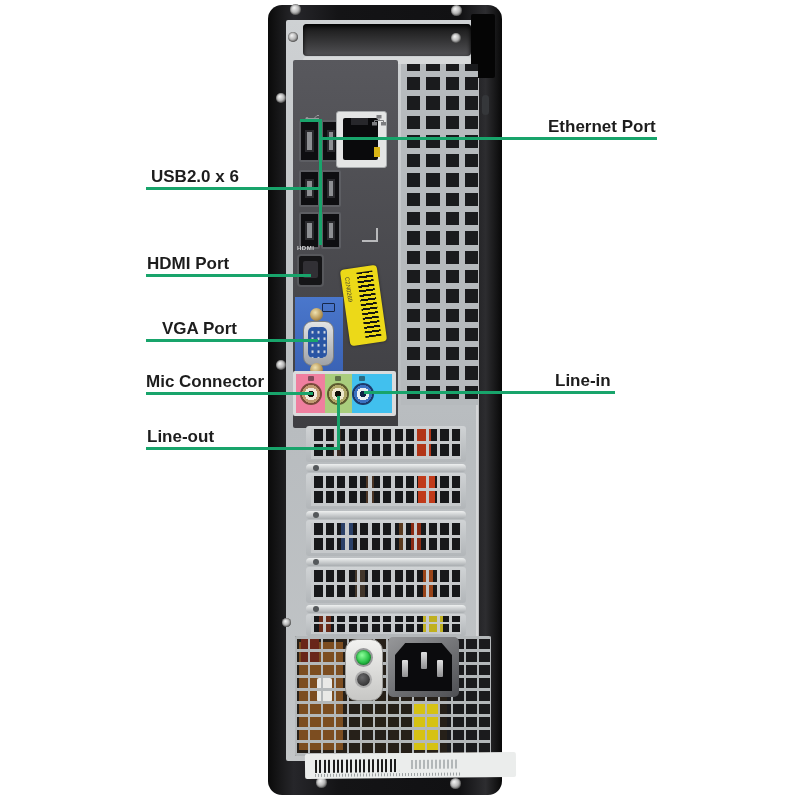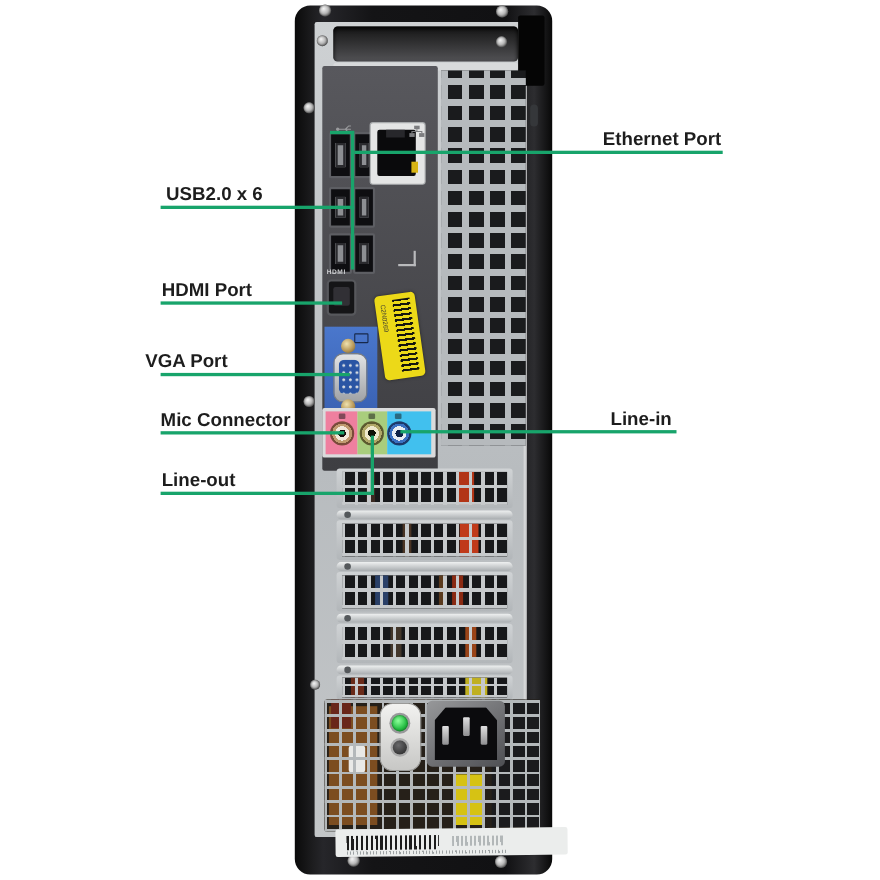--- a/index.html
+++ b/index.html
@@ -255,18 +255,18 @@
   <div class="abs gline" style="left:146px;top:274px;width:165px;height:3px;"></div>
   <div class="abs gline" style="left:146px;top:339px;width:172px;height:3px;"></div>
   <div class="abs gline" style="left:146px;top:392px;width:167px;height:3px;"></div>
   <div class="abs gline" style="left:337px;top:396px;width:3px;height:54px;"></div>
   <div class="abs gline" style="left:146px;top:447px;width:194px;height:3px;"></div>
   <div class="abs gline" style="left:364px;top:391px;width:251px;height:3px;"></div>
 
   <div class="abs anno" style="left:548px;top:117px;">Ethernet Port</div>
   <div class="abs anno" style="left:151px;top:167px;">USB2.0 x 6</div>
   <div class="abs anno" style="left:147px;top:254px;">HDMI Port</div>
-  <div class="abs anno" style="left:132px;top:319px;">VGA Port</div>
+  <div class="abs anno" style="left:162px;top:319px;">VGA Port</div>
   <div class="abs anno" style="left:146px;top:372px;">Mic Connector</div>
   <div class="abs anno" style="left:147px;top:427px;">Line-out</div>
   <div class="abs anno" style="left:555px;top:371px;">Line-in</div>
 
 </div>
 
 </body></html>

